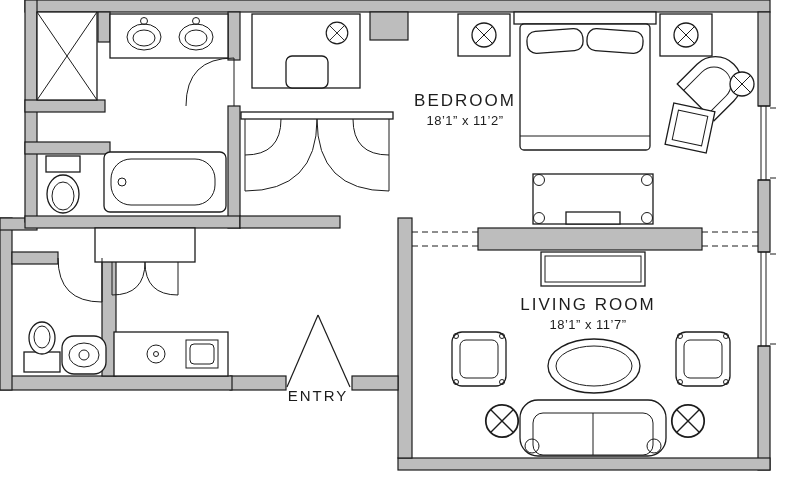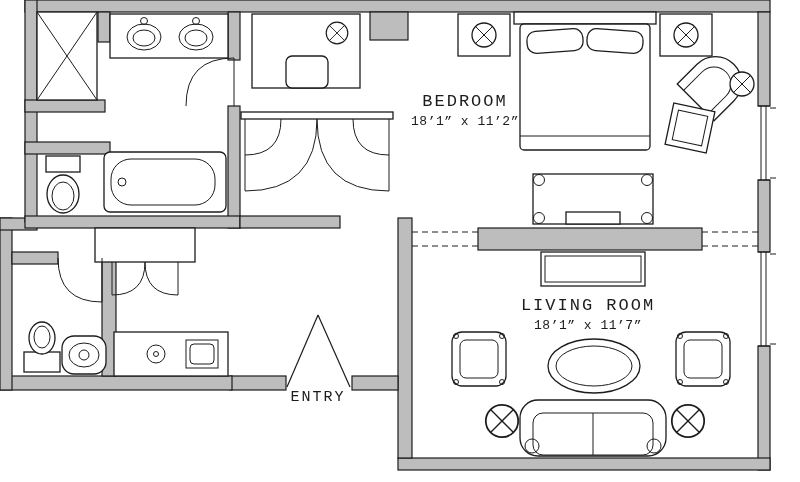--- a/index.html
+++ b/index.html
@@ -1,20 +1,20 @@
 <!DOCTYPE html>
 <html style="--wall-fill: #bdbdbd; --line: #1c1c1c; --background: #ffffff;"><head>
 <meta charset="utf-8">
 <style>
   html,body{margin:0;padding:0;background:#fff;}
   .canvas{
     position:relative;
     width:651px;height:482px;
     background:var(--background,#fff);
-    font-family:Liberation Mono, monospace;
+    font-family:Liberation Sans, sans-serif;
   }
   svg{display:block;}
   .wall{fill:var(--wall-fill,#bdbdbd);stroke:var(--line,#1c1c1c);stroke-width:1.2;}
   .fx{fill:#ffffff;stroke:var(--line,#1c1c1c);stroke-width:1.3;}
   .fx2{fill:none;stroke:var(--line,#1c1c1c);stroke-width:1;}
   .ln{fill:none;stroke:var(--line,#1c1c1c);stroke-width:1.2;}
   .thin{fill:none;stroke:var(--line,#1c1c1c);stroke-width:1;}
   .dash{fill:none;stroke:var(--line,#1c1c1c);stroke-width:1;stroke-dasharray:6 4;}
   text{fill:var(--line,#1c1c1c);}
   text.room{font-size:17px;letter-spacing:2px;text-anchor:middle;}

